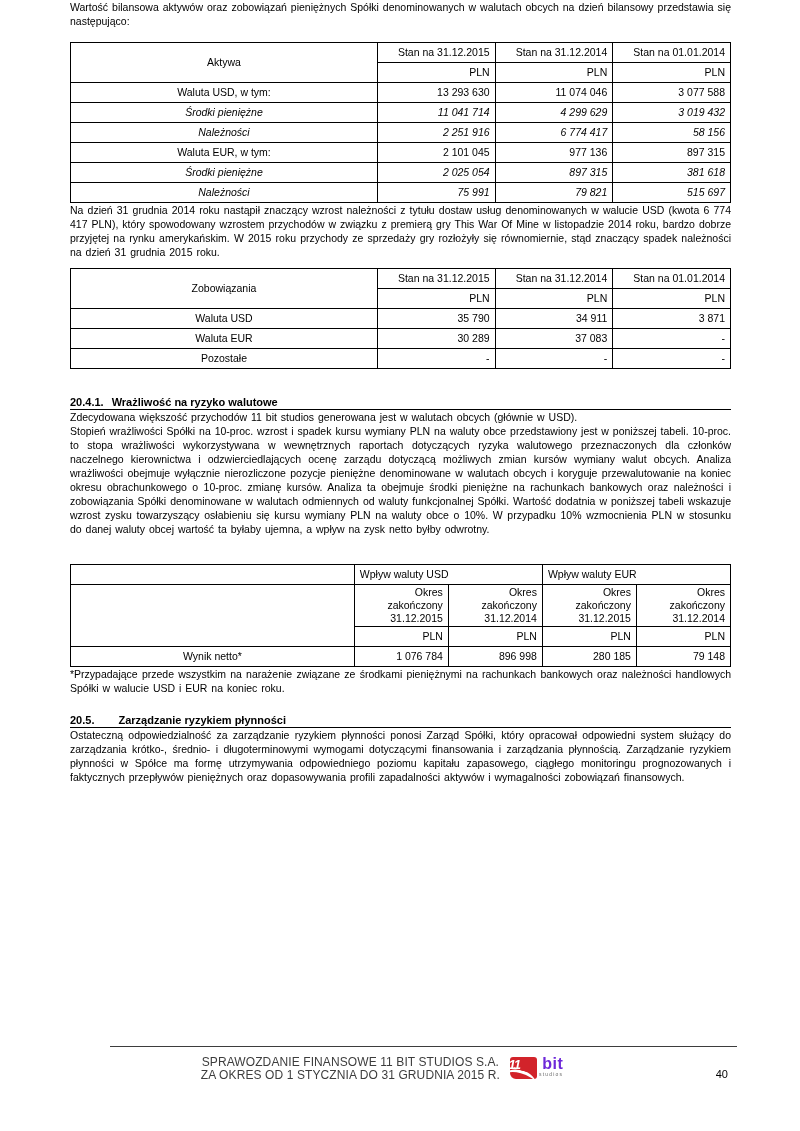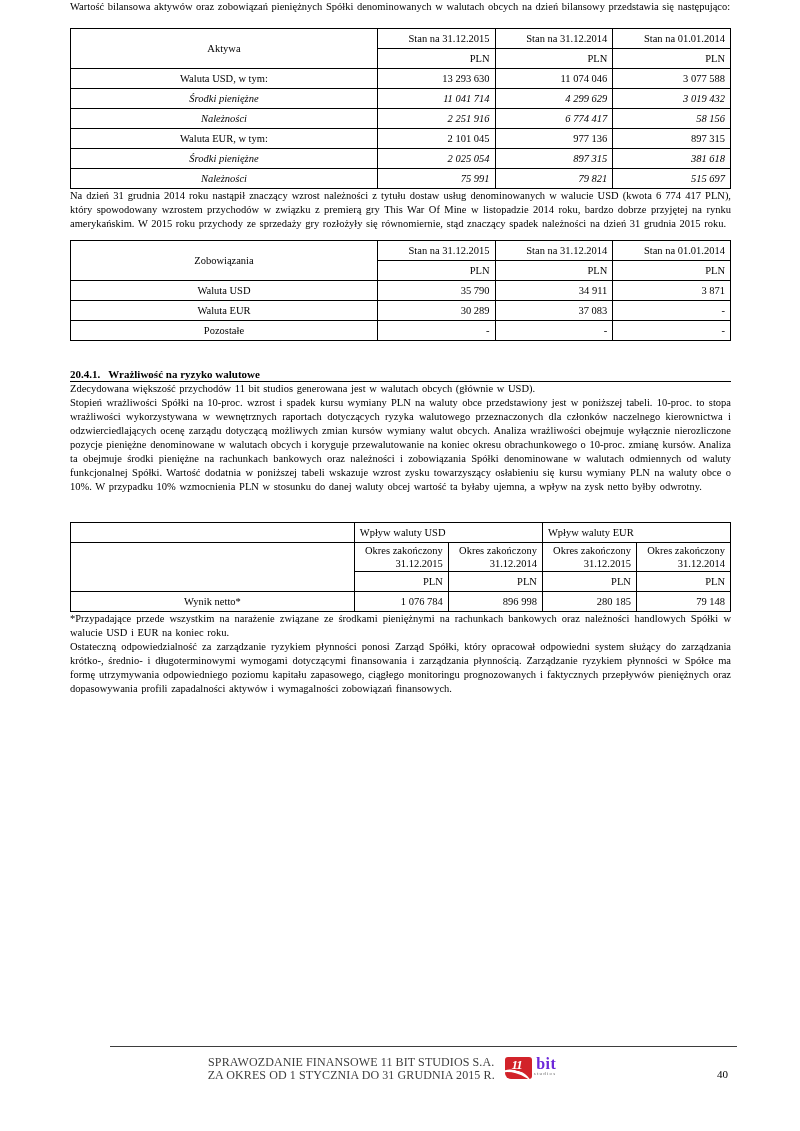--- a/index.html
+++ b/index.html
@@ -1,21 +1,21 @@
 <!DOCTYPE html>
 <html lang="pl"><head>
 <meta charset="utf-8">
 <style>
   html,body { margin:0; padding:0; background:#ffffff; }
   body {
     width:800px; height:1131px;
     font-family:"Liberation Sans","DejaVu Sans",sans-serif;
     color:#000;
   }
-  .page { position:relative; width:800px; height:1131px; background:#fff; overflow:hidden;font-family:Liberation Serif, serif; }
+  .page { position:relative; width:800px; height:1131px; background:#fff; overflow:hidden; }
   .content { position:absolute; left:70px; top:0; width:661px; }
 
   p.body {
     font-size:10.5px; line-height:14px; text-align:justify;
     margin:0; word-spacing:1px;
   }
   .mt-intro   { margin-top:95px; }
   .mt-t1      { margin-top:14px; }
   .mt-p2      { margin-top:14px; }
   .mt-t2      { margin-top:9px;  }
@@ -54,21 +54,21 @@
   .footer-row { display:flex; justify-content:center; align-items:flex-start; margin-top:9px; transform:translateX(-18px); }
   .footer-text { font-size:12px; line-height:13px; color:#3d3d3d; text-align:center; letter-spacing:0.1px; }
   .page-num { position:absolute; right:72px; top:22px; font-size:11px; color:#000; }
 
   .logo { display:flex; align-items:flex-start; margin-left:10px; margin-top:1px; }
   .logo-badge {
     position:relative; width:27px; height:22px; background:#d2232a;
     border-radius:3px 3px 3px 6px; overflow:hidden; flex:0 0 auto;
   }
   .logo-11 {
-    position:absolute; top:1px; right:10px; color:#fff; font-weight:bold;
+    position:absolute; top:1px; right:17px; color:#fff; font-weight:bold;
     font-size:13px; line-height:14px; font-style:italic; letter-spacing:-1px;
   }
   .logo-swoosh {
     position:absolute; left:-8px; bottom:-12px; width:34px; height:18px;
     border-top:3px solid #fff; border-radius:50%; transform:rotate(14deg);
   }
   .logo-text { margin-left:2px; display:flex; flex-direction:column; align-items:flex-end; }
   .logo-bit { font-weight:bold; font-size:16px; line-height:14px; color:#6d28d9; letter-spacing:0.5px; }
   .logo-studios { font-size:5px; line-height:6px; letter-spacing:1.2px; color:#6a6a6a; }
 
@@ -224,20 +224,23 @@
           <td class="num">1 076 784</td>
           <td class="num">896 998</td>
           <td class="num">280 185</td>
           <td class="num">79 148</td>
         </tr>
       </tbody>
     </table>
 
     <p class="body mt-fn">*Przypadające przede wszystkim na narażenie związane ze środkami pieniężnymi na rachunkach bankowych oraz należności handlowych Spółki w walucie USD i EUR na koniec roku.</p>
 
+    <div class="section-h mt-h2">
+      <span class="secnum-2">20.5.</span><span>Zarządzanie ryzykiem płynności</span>
+    </div>
 
     <p class="body mt-p5">Ostateczną odpowiedzialność za zarządzanie ryzykiem płynności ponosi Zarząd Spółki, który opracował odpowiedni system służący do zarządzania krótko-, średnio- i długoterminowymi wymogami dotyczącymi finansowania i zarządzania płynnością. Zarządzanie ryzykiem płynności w Spółce ma formę utrzymywania odpowiedniego poziomu kapitału zapasowego, ciągłego monitoringu prognozowanych i faktycznych przepływów pieniężnych oraz dopasowywania profili zapadalności aktywów i wymagalności zobowiązań finansowych.</p>
 
   </div>
 
   <div class="footer">
     <div class="footer-rule"></div>
     <div class="footer-row">
       <div class="footer-text">
         <div>SPRAWOZDANIE FINANSOWE 11 BIT STUDIOS S.A.</div>

